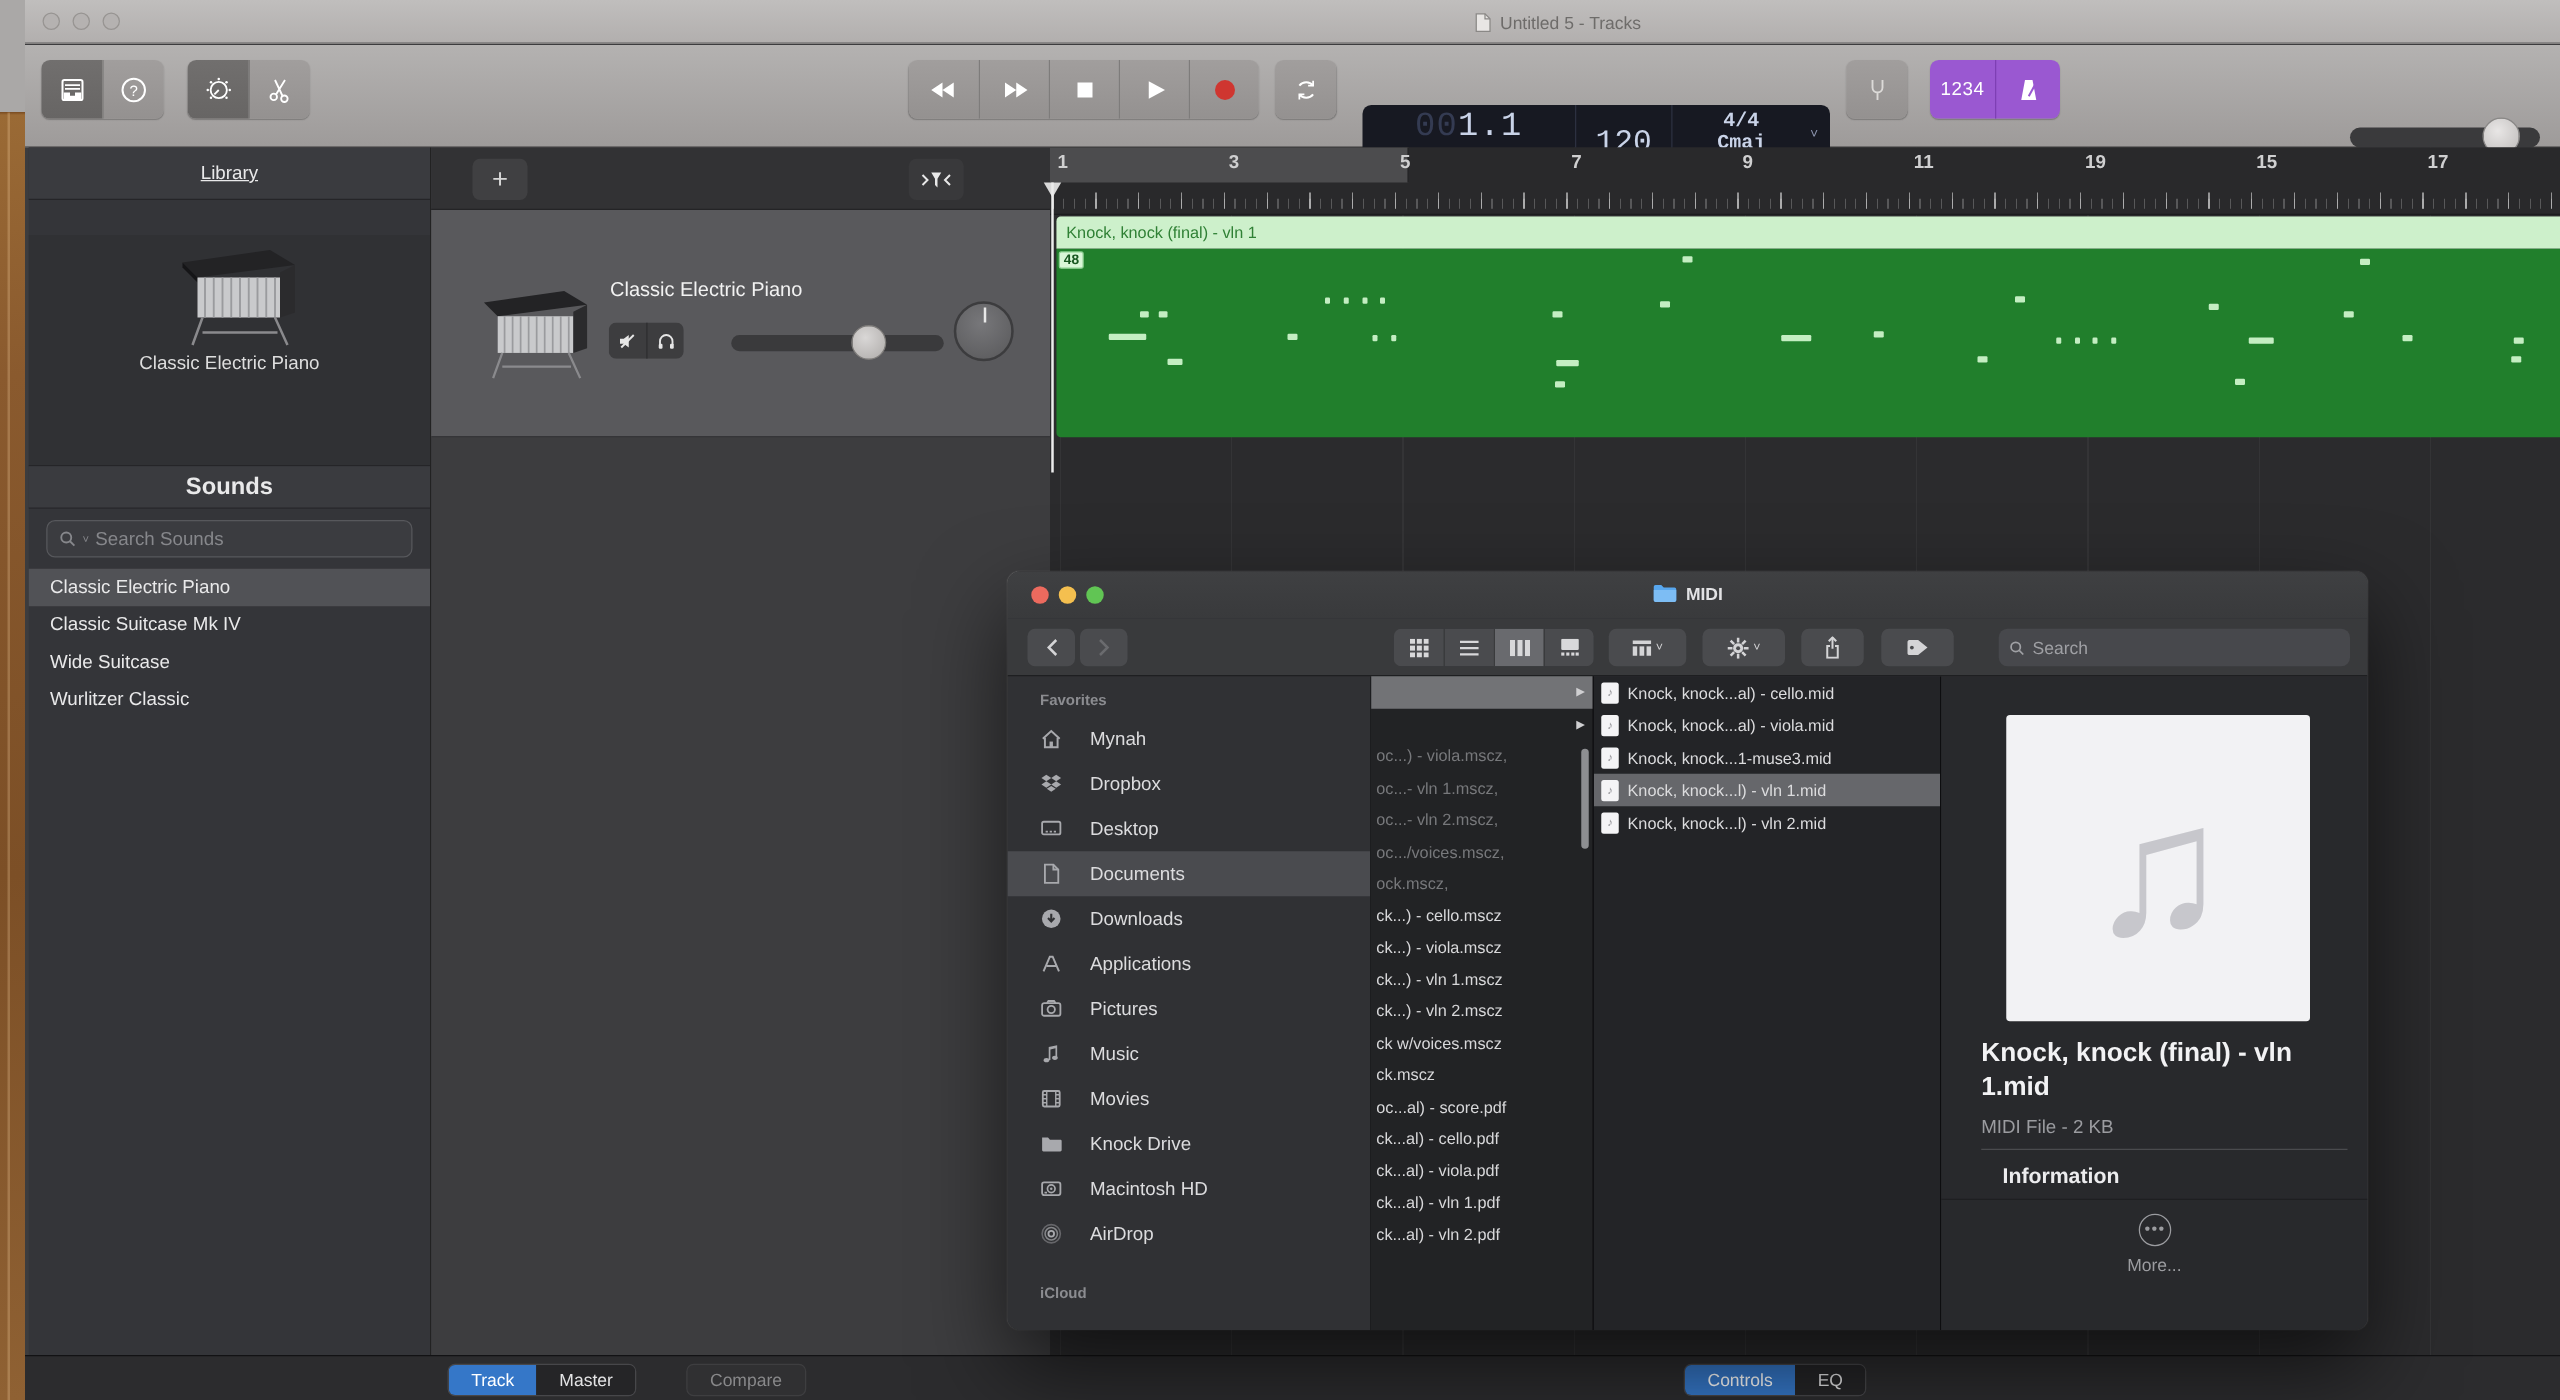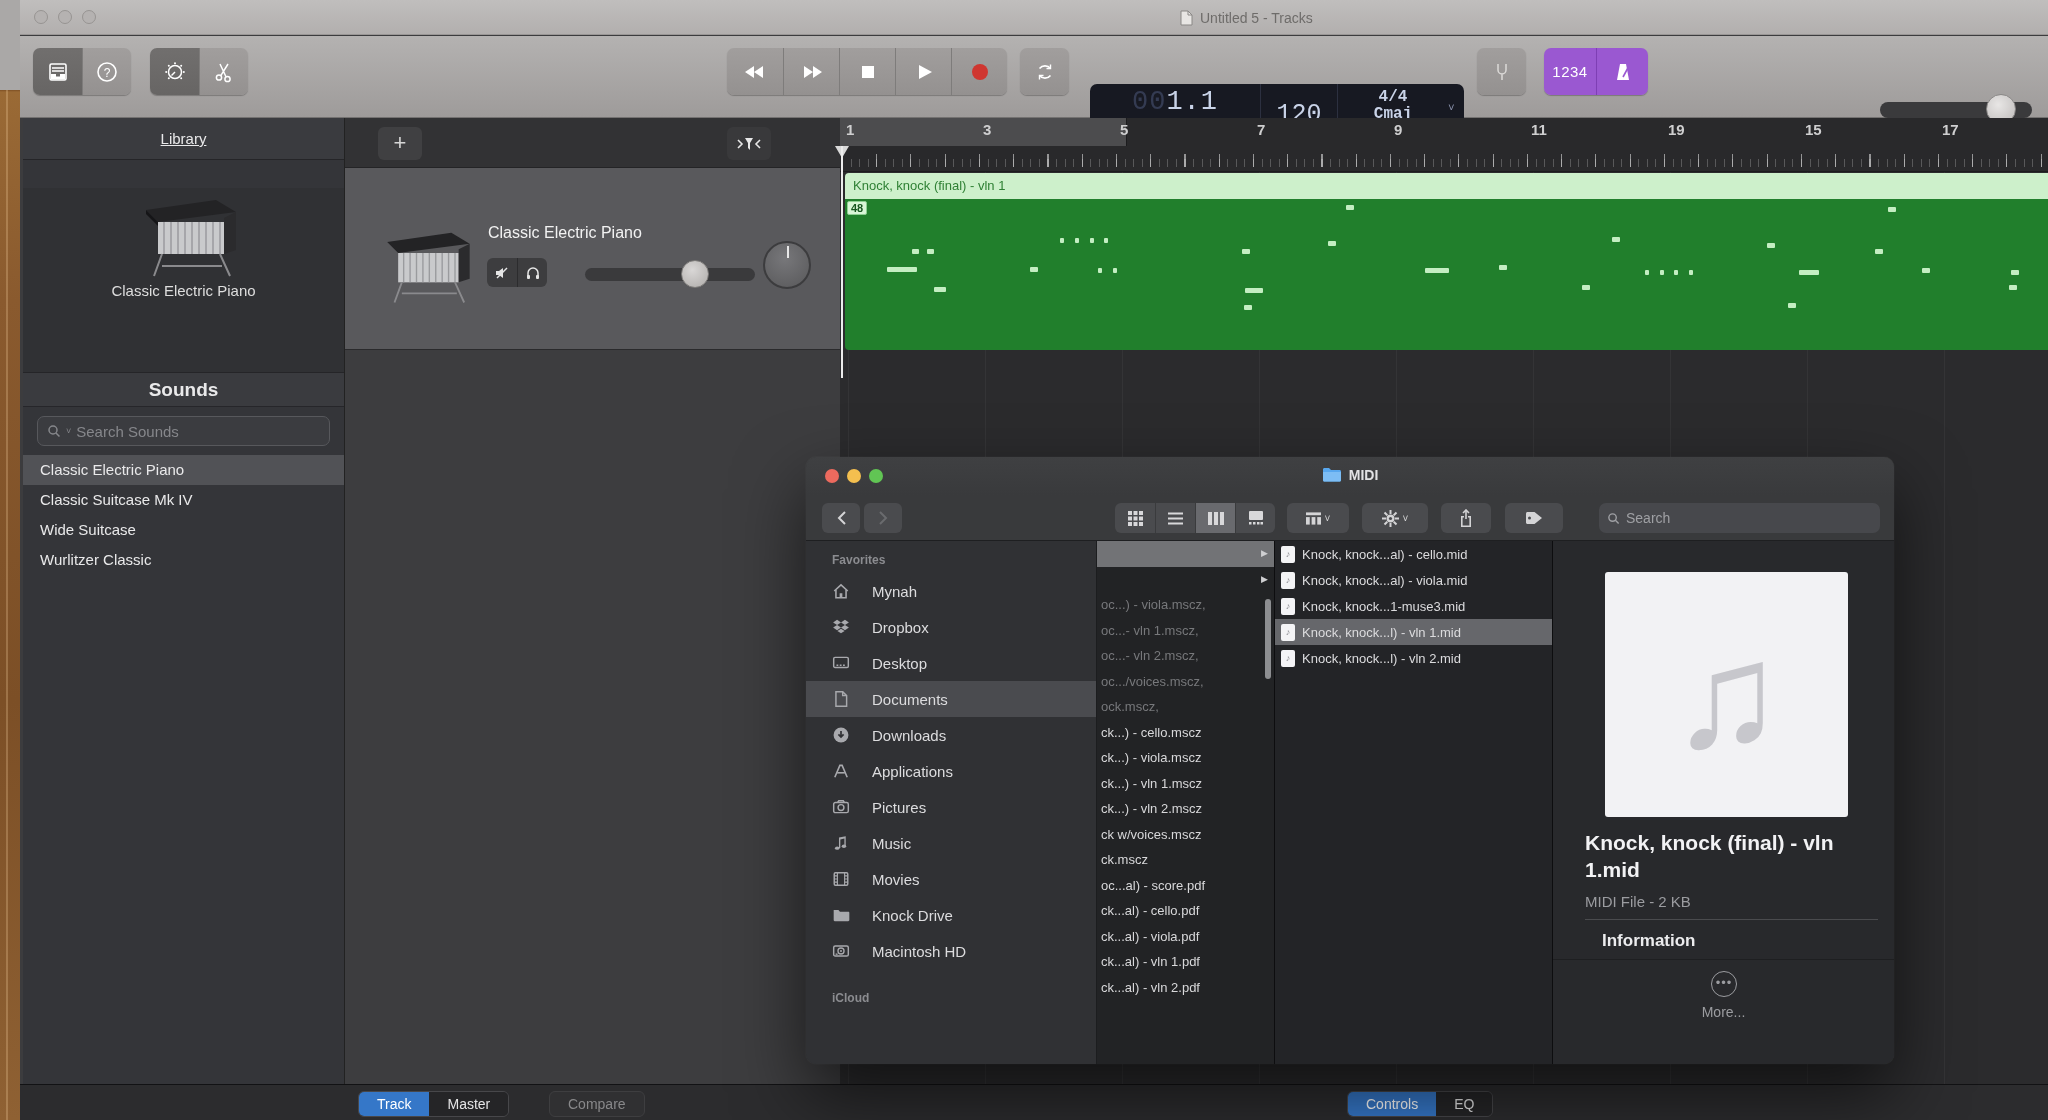--- a/index.html
+++ b/index.html
@@ -683,20 +683,30 @@
               <span class="ficon">
                 <svg viewBox="0 0 16 16">
                   <rect x="1.5" y="3.5" width="13" height="9" rx="1.4" fill="none" stroke="currentColor" stroke-width="1.3"></rect>
                   <circle cx="8" cy="8" r="2.7" fill="none" stroke="currentColor" stroke-width="1.2"></circle>
                   <circle cx="8" cy="8" r=".9" fill="currentColor"></circle>
                   <path d="M3.2 10.8h1.8" stroke="currentColor" stroke-width="1.2"></path>
                 </svg>
               </span>
               <span>Macintosh HD</span>
             </div>
+            <div class="f-side-row">
+              <span class="ficon">
+                <svg viewBox="0 0 16 16" fill="none" stroke="currentColor">
+                  <circle cx="8" cy="8" r="2" stroke-width="1.3"></circle>
+                  <circle cx="8" cy="8" r="4.4" stroke-width="1.1" opacity=".7"></circle>
+                  <circle cx="8" cy="8" r="6.5" stroke-width="1.1" opacity=".45"></circle>
+                </svg>
+              </span>
+              <span>AirDrop</span>
+            </div>
           </div>
         <div class="f-sec-label" id="icloud-label">iCloud</div>
       </div>
 
       <div id="f-col1">
         <div>
 
         <div class="c1-row arrow open"><span></span></div>
             <div class="c1-row arrow"><span></span></div>
             <div class="c1-row dim"><span>oc...) - viola.mscz,</span></div>

